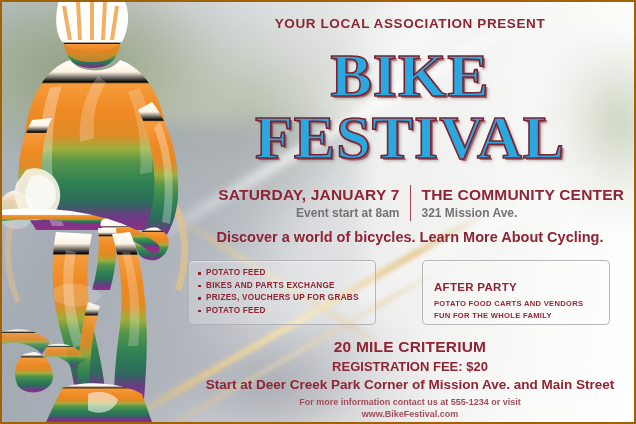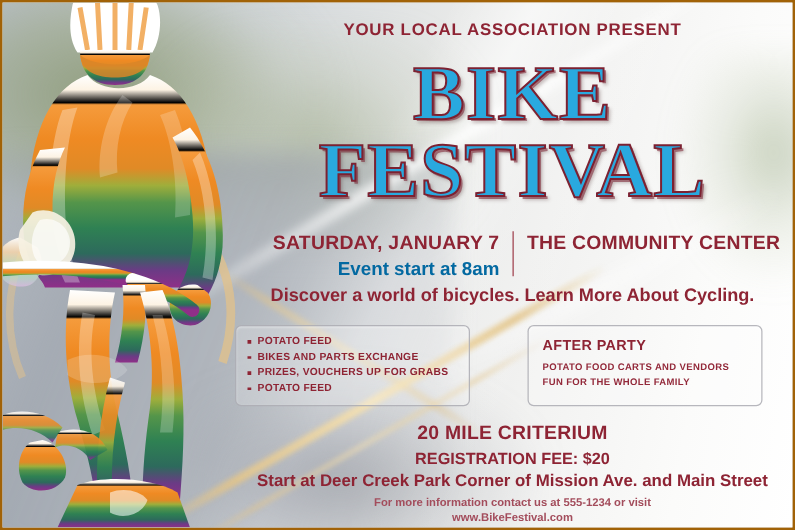--- a/index.html
+++ b/index.html
@@ -242,23 +242,23 @@
   }
   .dv-big {
     font-size: 15.5px;
     font-weight: 700;
     letter-spacing: 0.2px;
     color: #8e2434;
     white-space: nowrap;
     line-height: 1.25;
   }
   .dv-small {
-    font-size: 15px;
-    font-weight: 700;
-    color: #0369a1;
+    font-size: 12px;
+    font-weight: 700;
+    color: #737373;
     white-space: nowrap;
     line-height: 1.3;
     margin-top: 2px;
   }
 
   .tagline {
     position: absolute;
     top: 227px; left: 0; width: 456px;
     text-align: center;
     font-size: 14.5px;
@@ -272,21 +272,21 @@
     position: absolute;
     top: 258px;
     height: 65px;
     box-sizing: border-box;
     border: 1px solid rgba(170,170,178,0.85);
     border-radius: 5px;
     background: rgba(255,255,255,0.22);
     box-shadow: 0 1px 2px rgba(255,255,255,0.45) inset;
   }
   .box-left  { left: 6px;   width: 188px; padding: 6px 16px 0 8px; }
-  .box-right { left: 240px; width: 188px; padding: 10px 0 0 11px; }
+  .box-right { left: 240px; width: 188px; padding: 20px 0 0 11px; }
 
   .bullet-list {
     list-style: none;
     margin: 0;
     padding: 0;
   }
   .bullet-list li {
     font-size: 8.2px;
     font-weight: 700;
     letter-spacing: 0.25px;
@@ -516,20 +516,21 @@
     <div class="datevenue">
       <div class="dv-col dv-left">
         <div class="dv-big">SATURDAY, JANUARY 7</div>
         <div class="dv-small">Event start at 8am</div>
       </div>
 
       <div class="dv-divider"></div>
 
       <div class="dv-col dv-right">
         <div class="dv-big">THE COMMUNITY CENTER</div>
+        <div class="dv-small">321 Mission Ave.</div>
       </div>
     </div>
 
     <div class="tagline">Discover a world of bicycles. Learn More About Cycling.</div>
 
     <div class="box box-left">
       <ul class="bullet-list">
         <li>POTATO FEED</li>
         <li>BIKES AND PARTS EXCHANGE</li>
         <li>PRIZES, VOUCHERS UP FOR GRABS</li>

